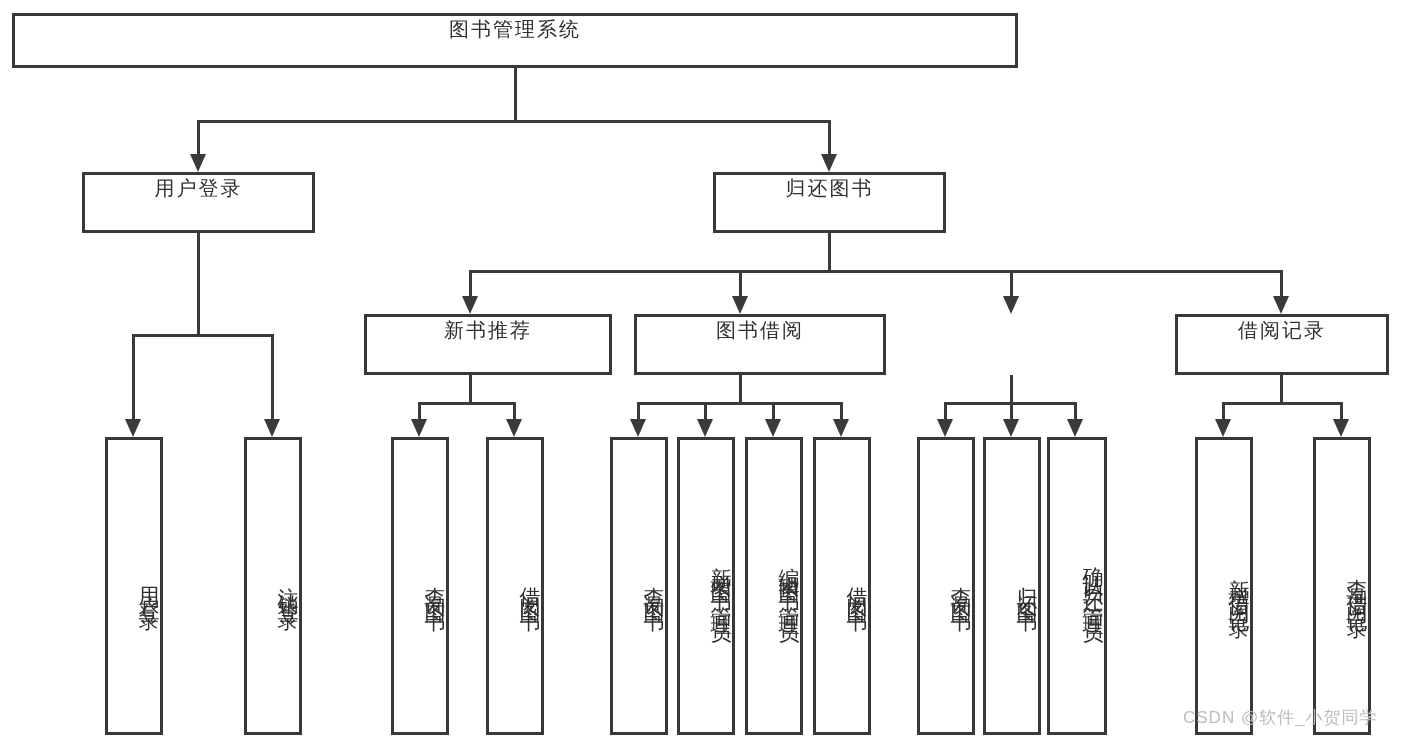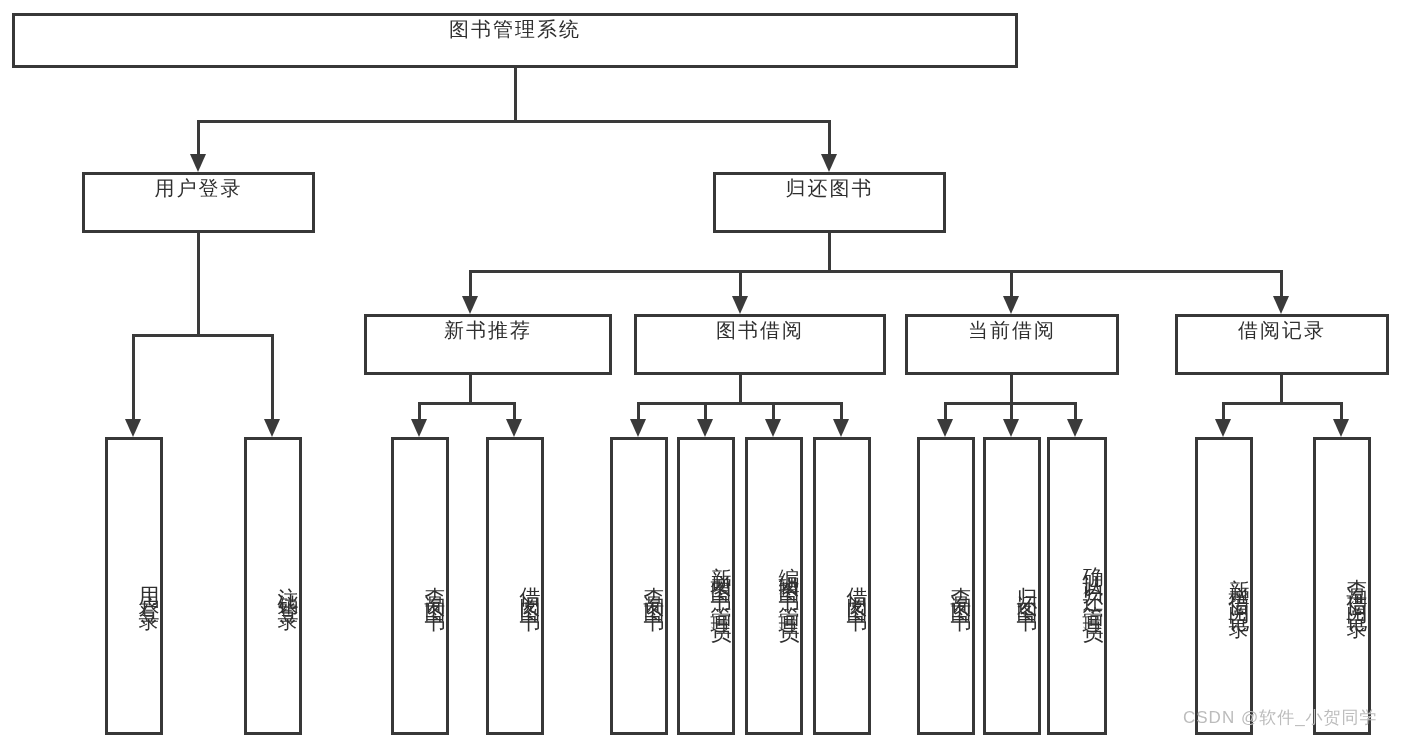--- a/index.html
+++ b/index.html
@@ -55,23 +55,20 @@
   </div>
 
   <div class="box h" style="left:364px;top:314px;width:248px;height:61px">
     <span>新书推荐</span>
   </div>
 
   <div class="box h" style="left:634px;top:314px;width:252px;height:61px">
     <span>图书借阅</span>
   </div>
 
-  <div class="box h" style="left:905px;top:314px;width:214px;height:61px">
-    <span>当前借阅</span>
-  </div>
 
   <div class="box h" style="left:1175px;top:314px;width:214px;height:61px">
     <span>借阅记录</span>
   </div>
 
   <div class="box v" style="left:105px;top:437px;width:58px;height:298px">
     <span>用户登录</span>
   </div>
 
   <div class="box v" style="left:244px;top:437px;width:58px;height:298px">

